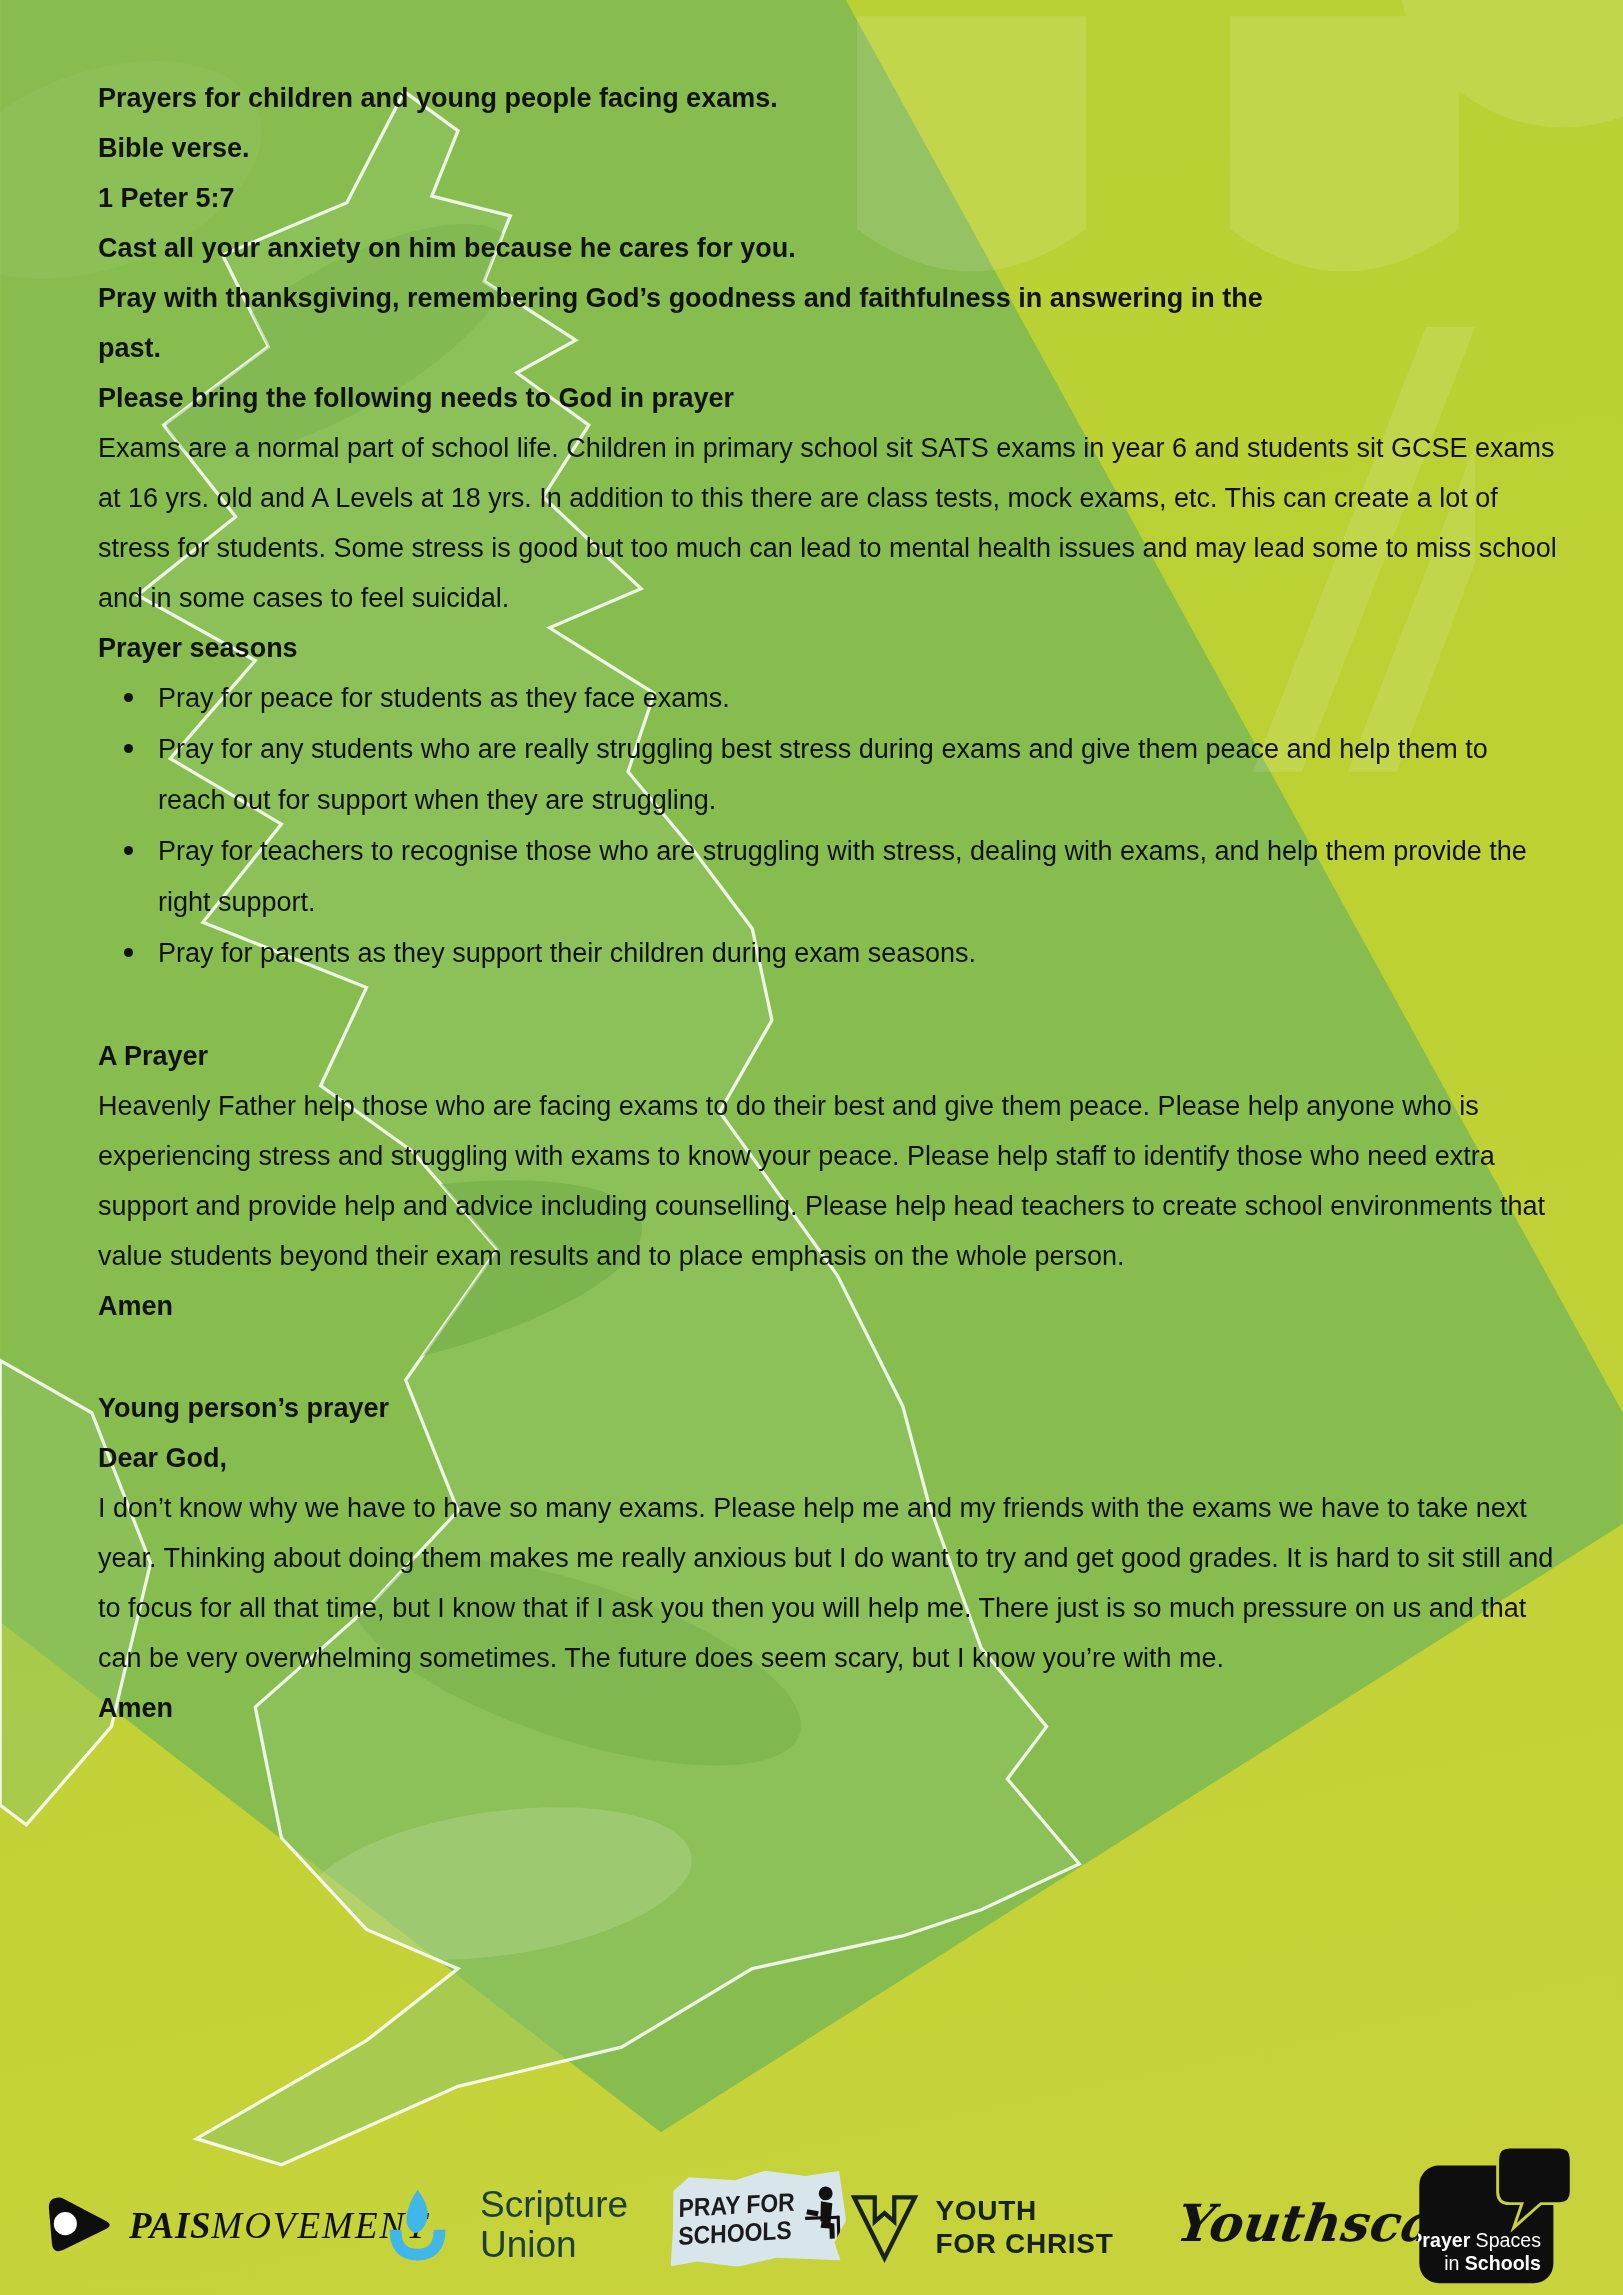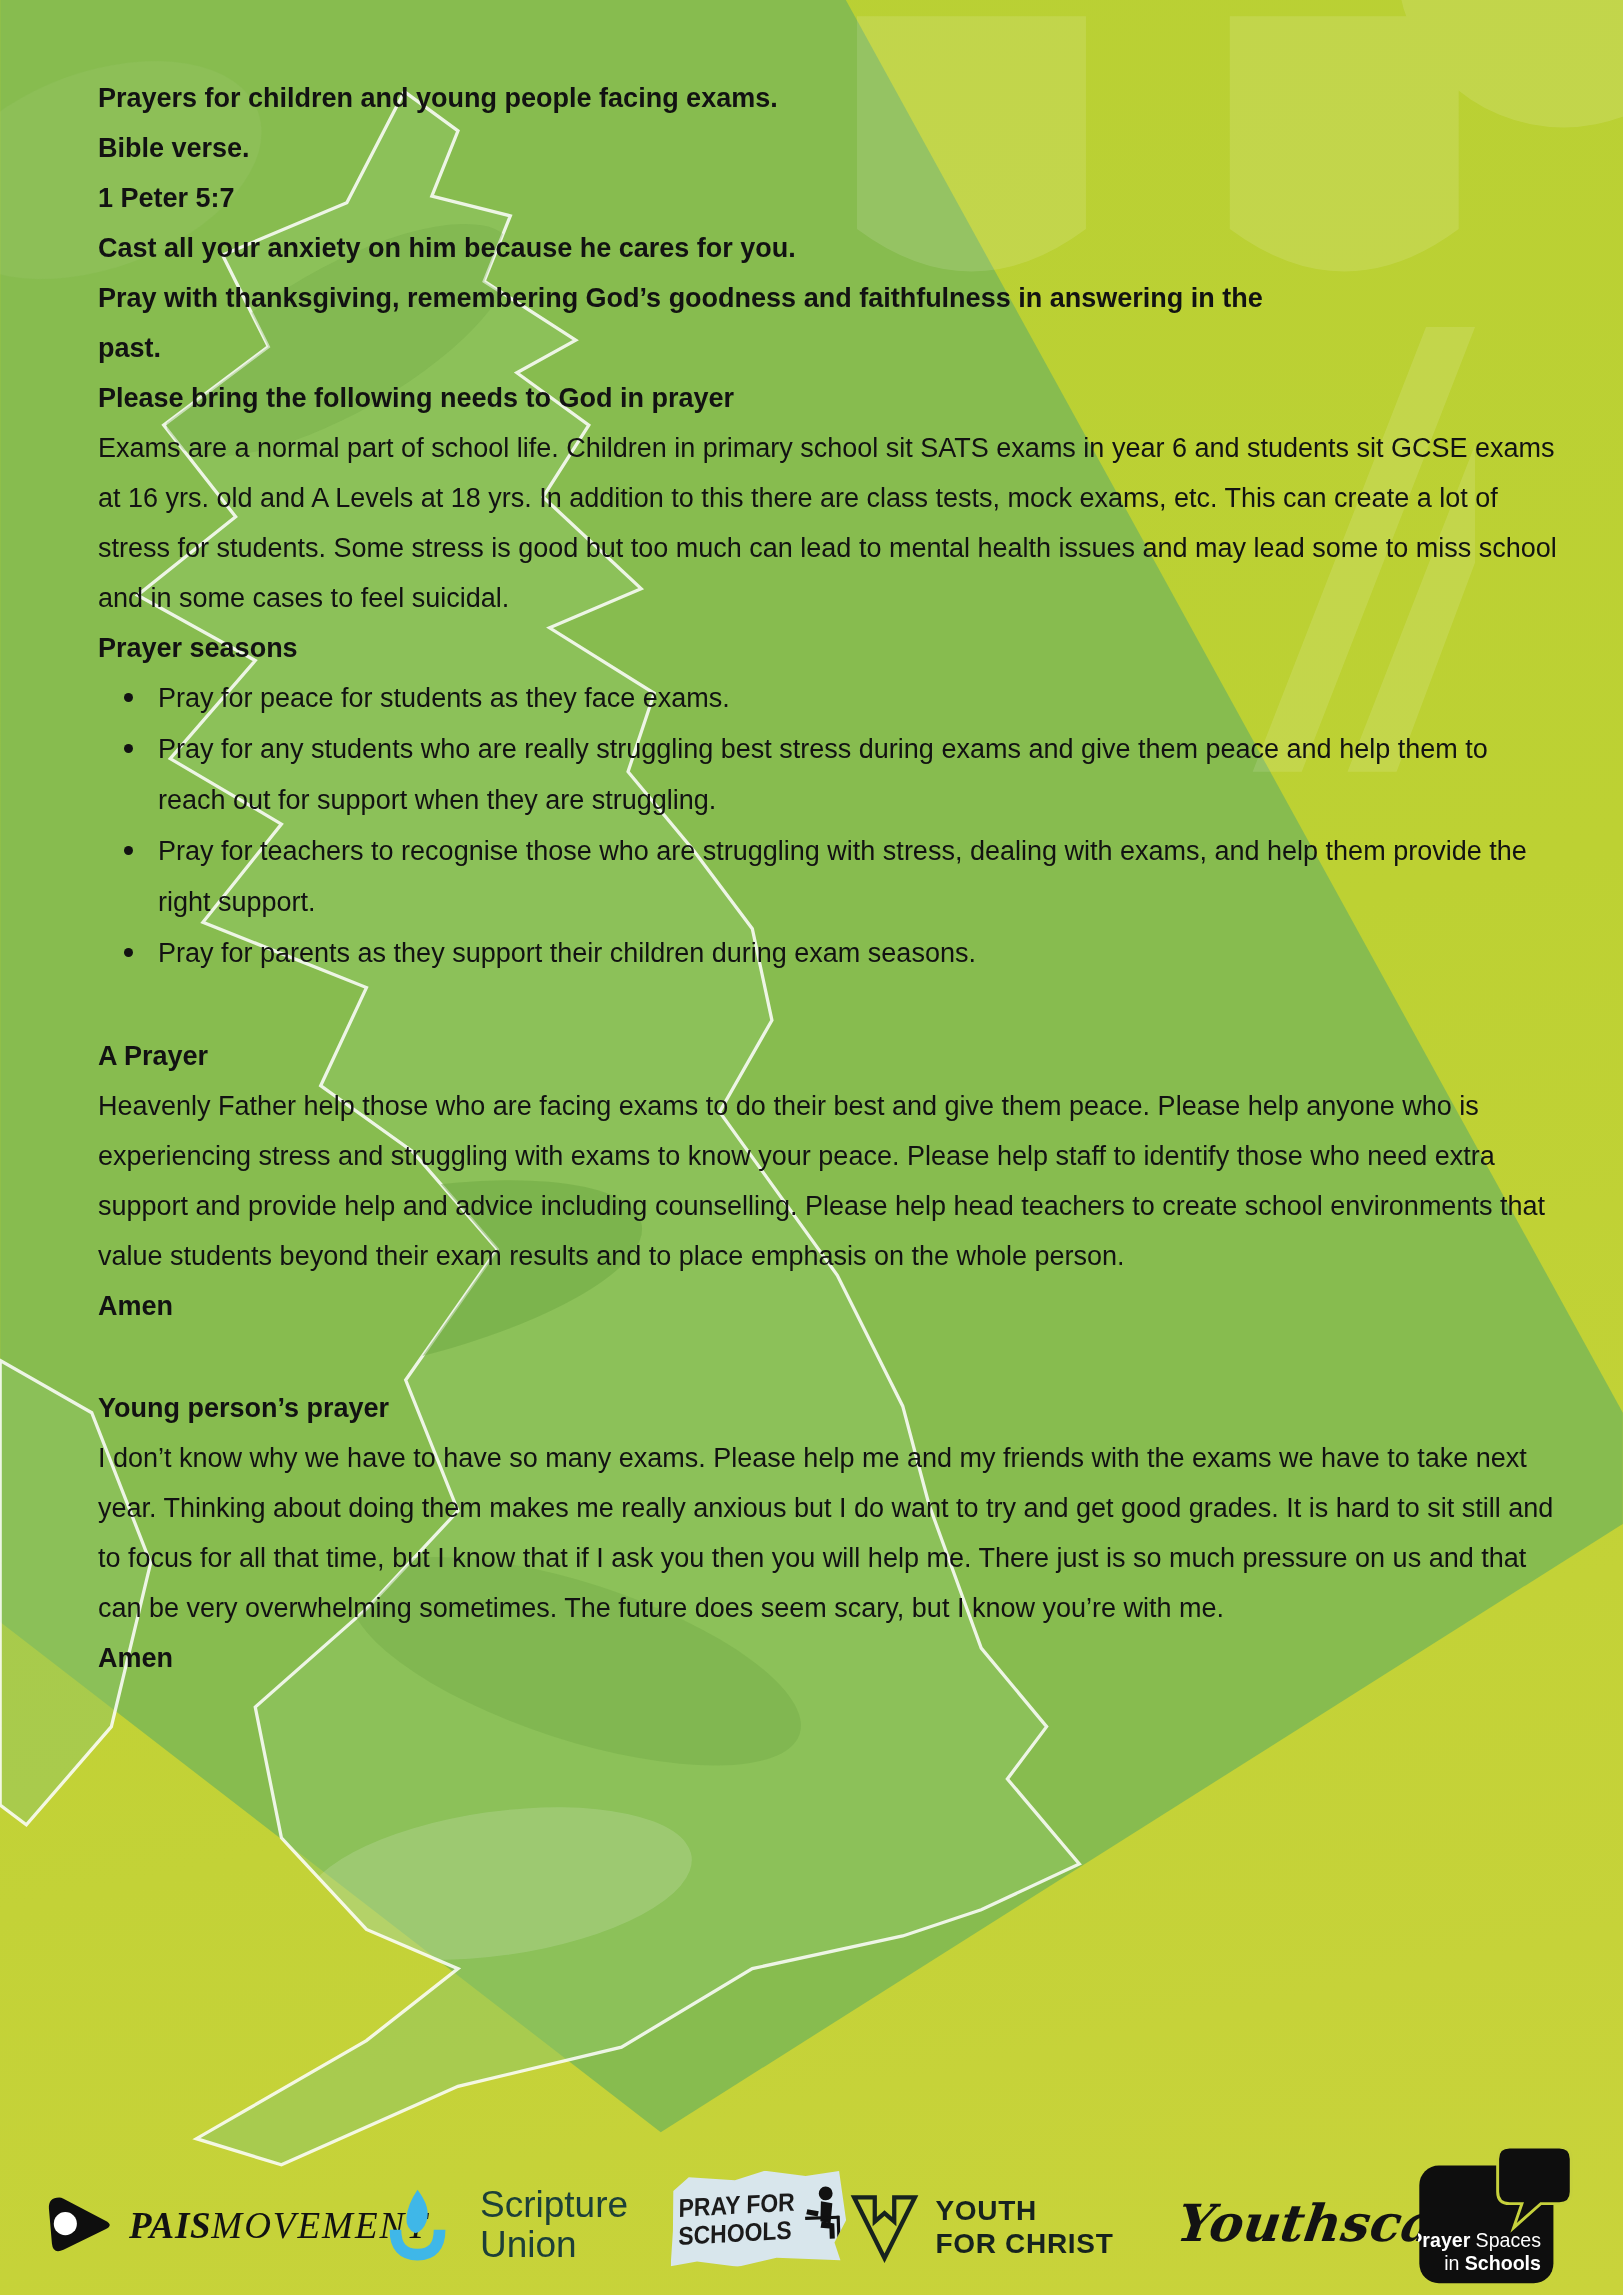--- a/index.html
+++ b/index.html
@@ -115,20 +115,21 @@
 
     <div class="gap"></div>
 
     <div class="line b">A Prayer</div>
     <p class="para">Heavenly Father help those who are facing exams to do their best and give them peace. Please help anyone who is experiencing stress and struggling with exams to know your peace. Please help staff to identify those who need extra support and provide help and advice including counselling. Please help head teachers to create school environments that value students beyond their exam results and to place emphasis on the whole person.</p>
     <div class="line b">Amen</div>
 
     <div class="gap"></div>
 
     <div class="line b">Young person’s prayer</div>
+    <div class="line b">Dear God,</div>
     <p class="para">I don’t know why we have to have so many exams. Please help me and my friends with the exams we have to take next year. Thinking about doing them makes me really anxious but I do want to try and get good grades. It is hard to sit still and to focus for all that time, but I know that if I ask you then you will help me. There just is so much pressure on us and that can be very overwhelming sometimes. The future does seem scary, but I know you’re with me.</p>
     <div class="line b">Amen</div>
 
   </div>
 
   <div class="logo pais">
     <svg width="73" height="65" viewBox="0 0 120 100" aria-hidden="true">
       <path d="M30 4 Q12 4 13 22 L18 80 Q20 98 37 90 L106 56 Q120 49 106 42 L37 6 Q33 4 30 4 Z" fill="#0e0e0e"></path>
       <circle cx="40" cy="47" r="19" fill="#ffffff"></circle>
     </svg>

